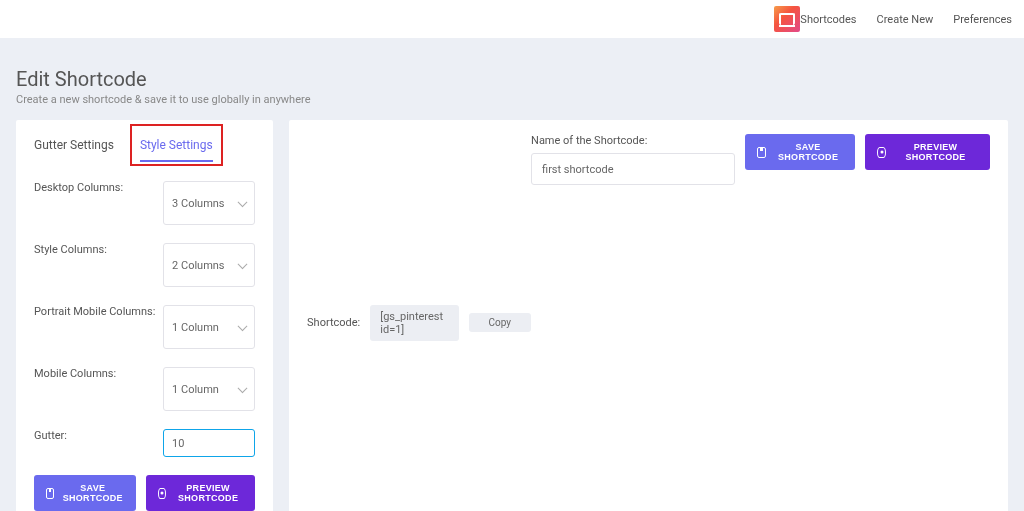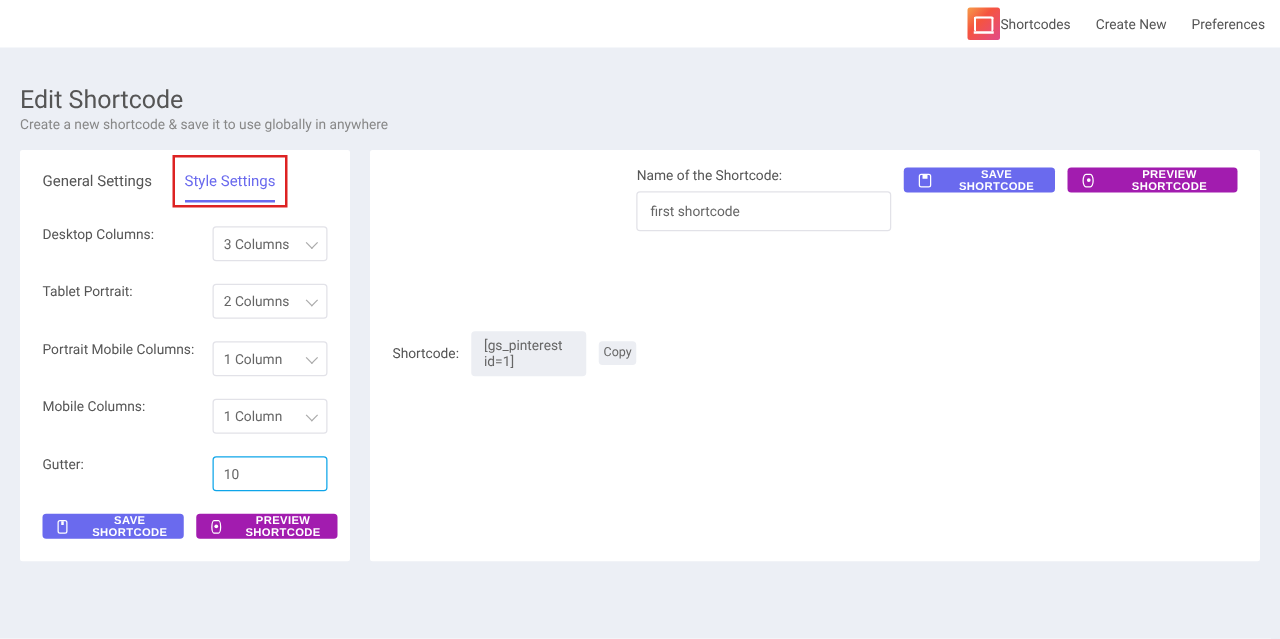--- a/index.html
+++ b/index.html
@@ -23,33 +23,33 @@
 .right { flex: 1; padding: 14px 18px 0; display: flex; flex-direction: row; }
 
 .tabs { display: flex; gap: 26px; border-bottom: 1px solid transparent; margin-bottom: 18px; }
 .tab { font-size: 12px; color: #555; padding: 4px 0 8px; cursor: pointer; }
 .tab.active { color: #6a6aee; border-bottom: 2px solid #6a6aee; }
 .tab-highlight { position: relative; display:inline-block; }
 .tab-highlight-box { position:absolute; border:2px solid #d22; left:-10px; right:-10px; top:-10px; bottom:-4px; pointer-events:none; }
 
 .field-row { display: flex; align-items: flex-start; justify-content: space-between; margin-bottom: 18px; }
 .field-label { font-size: 11px; color: #555; }
-.select { width: 92px; height: 28px; border: 1px solid #e2e2e8; border-radius: 3px; font-size: 11px; color: #666; background: #fff; padding: 0 22px 0 8px; position: relative; display:flex; align-items:center; }
+.select { width: 92px; height: 44px; border: 1px solid #e2e2e8; border-radius: 3px; font-size: 11px; color: #666; background: #fff; padding: 0 22px 0 8px; position: relative; display:flex; align-items:center; }
 .select::after { content: ""; position: absolute; right: 8px; top: 50%; width: 6px; height: 6px; border-right: 1px solid #aaa; border-bottom: 1px solid #aaa; transform: translateY(-60%) rotate(45deg); }
 .input { width: 92px; height: 28px; border: 1px solid #0ea5e9; border-radius: 3px; font-size: 11px; color: #666; padding: 0 8px; background:#fff; display:flex; align-items:center; }
 
 .btn-row { display: flex; gap: 10px; margin-top: 6px; }
-.btn { height: 20px; padding: 0 12px; border-radius: 3px; font-size: 9px; font-weight: 600; letter-spacing: 0.3px; display: inline-flex; align-items: center; gap: 18px; border: none; cursor: pointer; color: #fff; text-transform: uppercase; }
+.btn { height: 36px; padding: 0 12px; border-radius: 3px; font-size: 9px; font-weight: 600; letter-spacing: 0.3px; display: inline-flex; align-items: center; gap: 7px; border: none; cursor: pointer; color: #fff; text-transform: uppercase; }
 .btn-primary { background: #6a6aee; }
-.btn-secondary { background: #a21caf; }
+.btn-secondary { background: #6d28d9; }
 .btn .ico { width: 11px; height: 11px; display:inline-block; }
 
 .sc-row { display: flex; align-items: center; gap: 10px; margin-bottom: 18px; font-size: 11px; color:#555; }
 .chip { background: #eceef3; padding: 5px 10px; border-radius: 3px; font-size: 11px; color: #666; }
-.chip.sm { font-size: 10px; padding: 4px 4px; cursor:pointer; }
+.chip.sm { font-size: 10px; padding: 4px 20px; cursor:pointer; }
 
 .name-input { width: 204px; height: 32px; border: 1px solid #e2e2e8; border-radius: 3px; font-size: 11px; color: #666; padding: 0 10px; background:#fff; display:flex; align-items:center; }
 .rightactions { display:flex; align-items:flex-start; gap:10px; }
 .name-block { display:flex; flex-direction:column; gap:6px; }
 
 .preview-wrap { background:#fff; margin-top:24px; border-top:0; flex:1; overflow:hidden; display:flex; }
 .gallery { display:flex; gap:12px; flex:1; }
 .gimg { flex:1; border-radius:2px; overflow:hidden; }
 
 .g1 { background: linear-gradient(180deg,#cfe1ea 0%,#a7c6d6 30%,#5b7fa6 55%,#2f547e 70%,#6a8a55 90%); position:relative; }
@@ -88,33 +88,33 @@
   </div>
 </div>
 
 <div class="page">
   <div class="page-title">Edit Shortcode</div>
   <div class="page-sub">Create a new shortcode &amp; save it to use globally in anywhere</div>
 
   <div class="cols">
     <div class="panel left">
       <div class="tabs">
-        <div class="tab">General Settings</div>
+        <div class="tab">Gutter Settings</div>
         <div class="tab-highlight">
           <div class="tab active">Style Settings</div>
           <div class="tab-highlight-box"></div>
         </div>
       </div>
 
       <div class="field-row">
         <div class="field-label">Desktop Columns:</div>
         <div class="select">3 Columns</div>
       </div>
       <div class="field-row">
-        <div class="field-label">Tablet Portrait:</div>
+        <div class="field-label">Style Columns:</div>
         <div class="select">2 Columns</div>
       </div>
       <div class="field-row">
         <div class="field-label">Portrait Mobile Columns:</div>
         <div class="select">1 Column</div>
       </div>
       <div class="field-row">
         <div class="field-label">Mobile Columns:</div>
         <div class="select">1 Column</div>
       </div>

